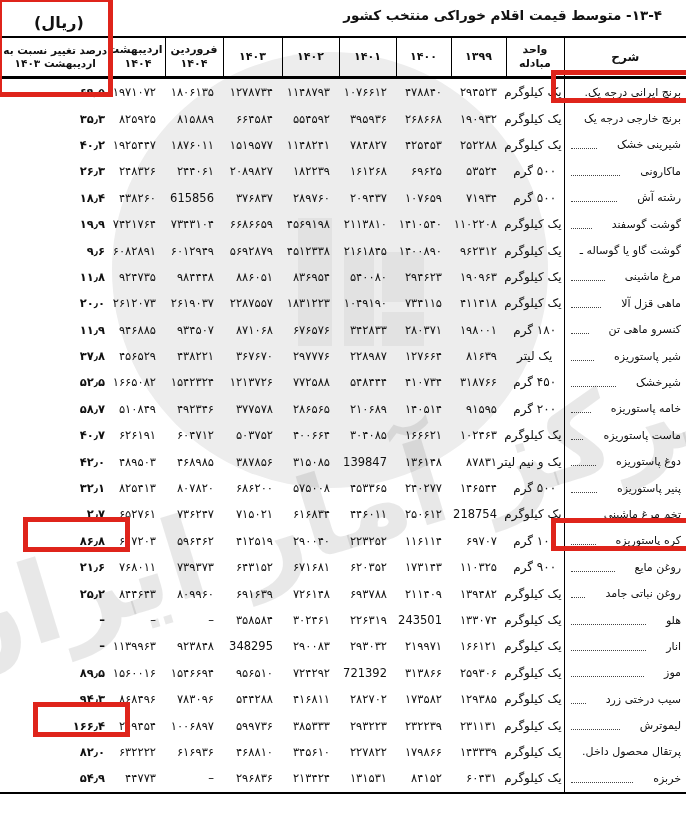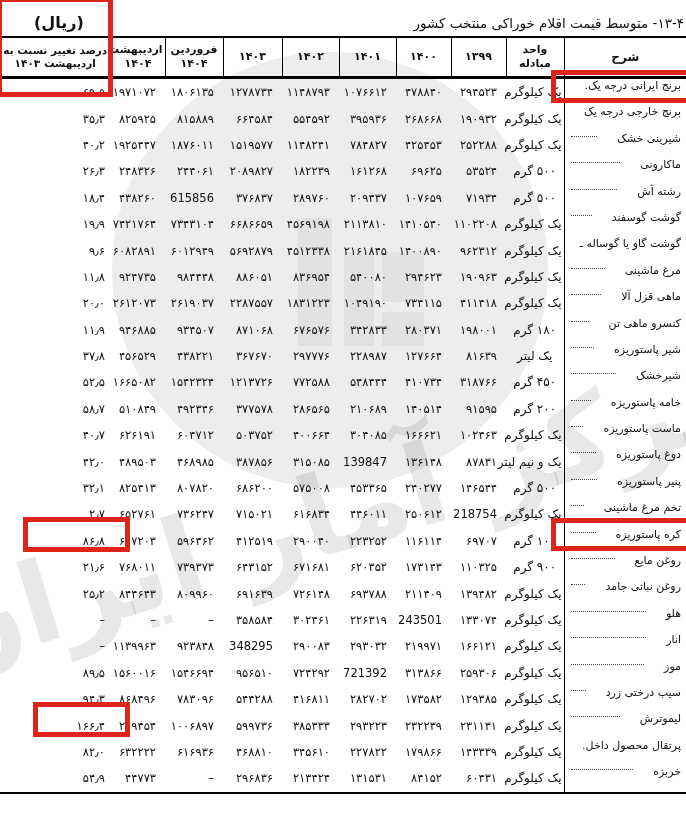--- a/index.html
+++ b/index.html
@@ -12,43 +12,43 @@
     background:#ededed;z-index:0;}
   .wm-block{position:absolute;background:#e2e2e2;z-index:0;}
   .wm-b1{left:298px;top:218px;width:34px;height:128px;}
   .wm-b2{left:344px;top:252px;width:30px;height:94px;}
   .wm-b3{left:382px;top:252px;width:42px;height:50px;}
   .wm-b4{left:382px;top:312px;width:42px;height:34px;}
   .wm-script{position:absolute;left:-40px;top:440px;width:800px;z-index:0;
     font-size:112px;font-weight:bold;color:rgba(0,0,0,0.09);
     transform:rotate(-17deg);transform-origin:center;white-space:nowrap;letter-spacing:8px;}
   
-  .title{position:absolute;top:7px;right:2px;z-index:2;font-size:13.5px;font-weight:normal;margin-top:8px;}
+  .title{position:absolute;top:7px;right:24px;z-index:2;font-size:13.5px;font-weight:bold;}
   .rial{position:absolute;top:13px;left:34px;z-index:2;font-size:16px;font-weight:bold;}
   
   .tblwrap{position:absolute;top:36px;left:0;width:686px;z-index:1;}
   table{width:686px;border-collapse:collapse;table-layout:fixed;background:transparent;}
   col.c-desc{width:122px;} col.c-unit{width:58px;}
   col.c-y99{width:55px;} col.c-y00{width:55px;} col.c-y01{width:57px;}
   col.c-y02{width:57px;} col.c-y03{width:59px;}
   col.c-far{width:58px;} col.c-ord{width:54px;} col.c-pct{width:111px;}
   th{
     border-top:2px solid #000;border-bottom:3px solid #000;border-left:1px solid #000;
     font-size:11px;font-weight:bold;height:36px;padding:1px 2px;line-height:1.25;
     vertical-align:middle;text-align:center;background:transparent;
   }
   th:last-child{border-left:none;font-size:10.5px;}
   th.desc{border-left:1.5px solid #000;font-size:12px;margin-top:37px;}
   td{height:26.4px;padding:0;font-size:11.5px;vertical-align:middle;background:transparent;}
   td.desc{border-left:1.5px solid #000;padding:0 5px 0 3px;}
-  .descwrap{display:flex;align-items:flex-start;height:100%;gap:17px;}
+  .descwrap{display:flex;align-items:center;height:100%;gap:17px;}
   .lbl{font-size:11px;white-space:nowrap;}
   .leader{flex:1;min-width:0;border-bottom:1.5px dotted #444;margin:0 3px;transform:translateY(4px);}
   td.num{direction:ltr;text-align:right;padding-right:9px;white-space:nowrap;}
-  td.pct{padding-right:6px;}
+  td.pct{padding-right:6px;font-weight:bold;}
   td.unit{text-align:center;font-size:12px;white-space:nowrap;padding:0 2px;}
   tr:last-child td{border-bottom:2.5px solid #000;}
   
   .hl{position:absolute;border:5px solid #df241b;z-index:3;pointer-events:none;box-sizing:border-box;}
   .hl1{left:-3px;top:-3px;width:116px;height:100px;}
   .hl2{left:551px;top:70px;width:140px;height:33px;}
   .hl3{left:551px;top:518px;width:140px;height:33px;}
   .hl4{left:23px;top:517px;width:107px;height:35px;}
   .hl5{left:33px;top:702px;width:97px;height:35px;}
 </style>

